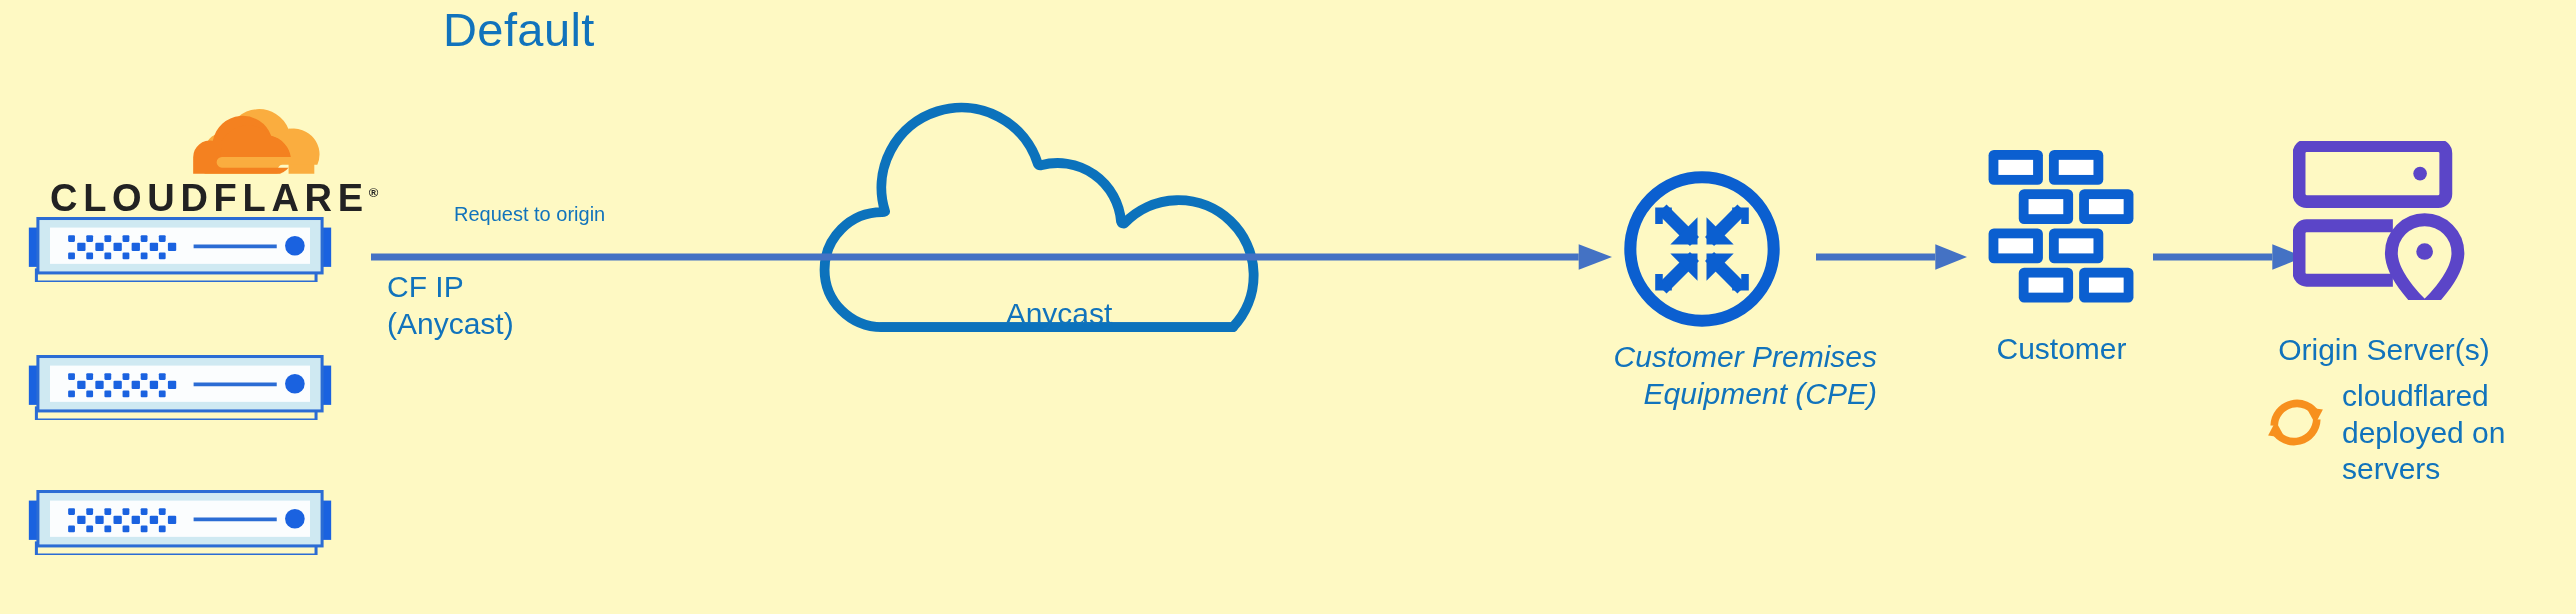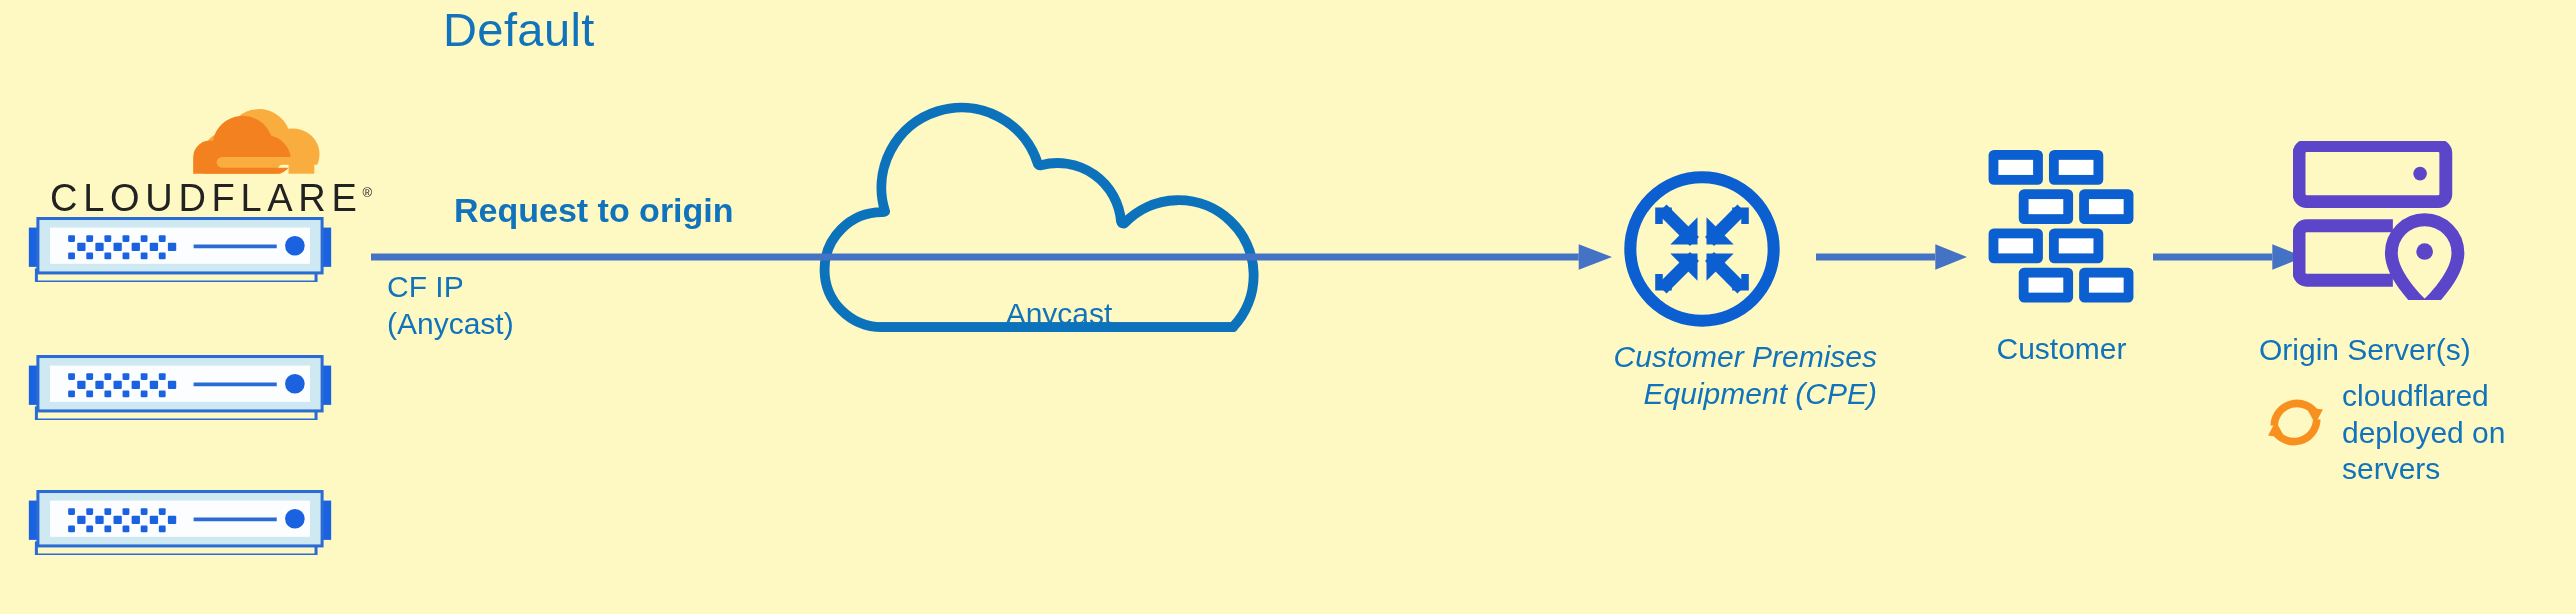--- a/index.html
+++ b/index.html
@@ -42,21 +42,21 @@
     left: 160px;
     top: 0px;
     width: 159px;
     height: 85px;
   }
   #cloudflare-wordmark {
     position: absolute;
     left: 35px;
     top: 82px;
     font-size: 38px;
-    font-weight: 400;
+    font-weight: 700;
     color: #222222;
     letter-spacing: 5.7px;
     white-space: nowrap;
     font-family: "Liberation Sans", "DejaVu Sans", sans-serif;
   }
   #cloudflare-wordmark .reg {
     font-size: 13px;
     vertical-align: super;
     letter-spacing: 0;
   }
@@ -104,25 +104,24 @@
   #arrow-firewall-origin {
     left: 2153px;
     top: 241px;
     width: 151px;
     height: 32px;
   }
 
   
   #request-to-origin-label {
     left: 454px;
-    top: 191px;
-    font-size: 34px;
+    top: 203px;
+    font-size: 20px;
     color: #1173BC;
     white-space: nowrap;
-    font-weight: bold;
   }
   #cf-ip-label {
     left: 387px;
     top: 269px;
     font-size: 30px;
     color: #1173BC;
     line-height: 1.22;
   }
 
   
@@ -164,21 +163,21 @@
   #origin-icon {
     left: 2293px;
     top: 141px;
     width: 174px;
     height: 159px;
   }
   #origin-label {
     left: 2259px;
     top: 333px;
     width: 250px;
-    text-align: left;
+    text-align: center;
     font-size: 30px;
     color: #1173BC;
     white-space: nowrap;
   }
 
   
   #cloudflared-note {
     left: 2259px;
     top: 378px;
     width: 318px;

